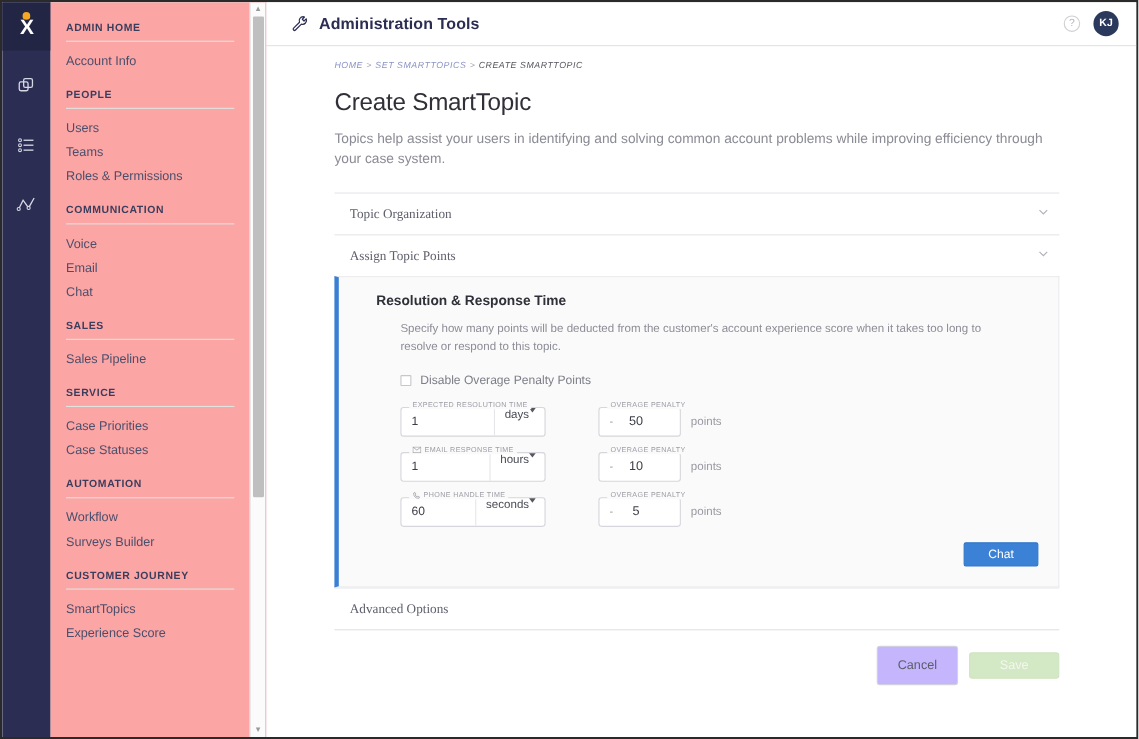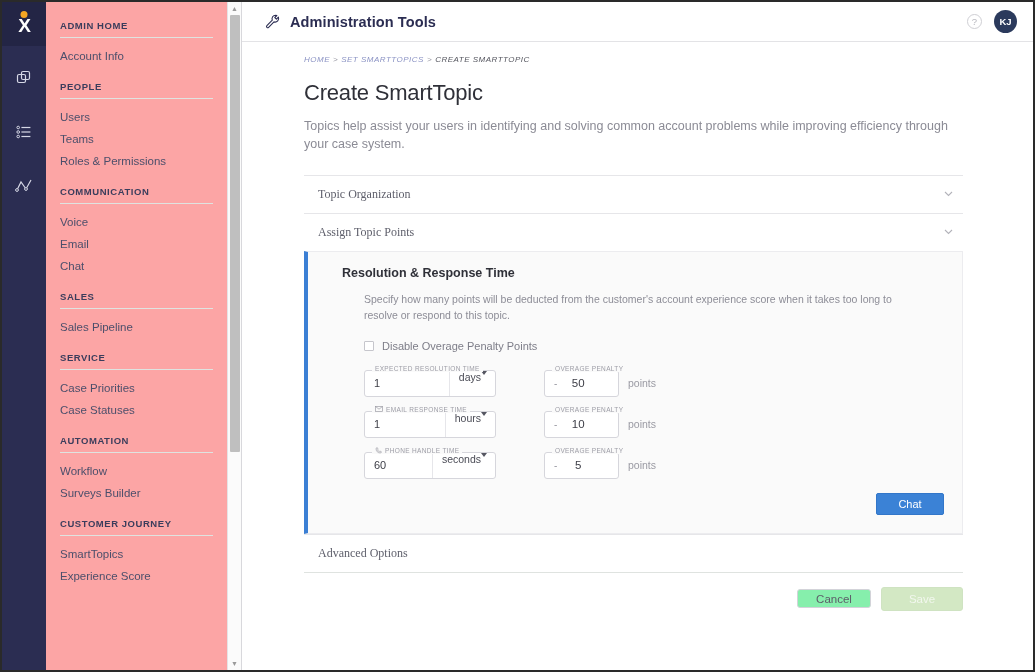--- a/index.html
+++ b/index.html
@@ -247,23 +247,23 @@
     display: flex; align-items: center; justify-content: center;
     cursor: pointer;
   }
 
   .footer-bar {
     margin: 0 70px 0 62px;
     display: flex; justify-content: flex-end; align-items: center;
     gap: 10px; padding-top: 14px;
   }
   .btn-cancel {
-    width: 74px; height: 19px;
+    width: 74px; height: 36px;
     border: 1px solid #d3d3d9; border-radius: 3px;
-    background: #86efac; color: #5c5d68; font-size: 11.5px;
+    background: #c4b5fd; color: #5c5d68; font-size: 11.5px;
     display: flex; align-items: center; justify-content: center;
     cursor: pointer;
   }
   .btn-save {
     width: 82px; height: 24px;
     border: 1px solid #cfe3c2; border-radius: 3px;
     background: #d3e8c4; color: #f2f7ee; font-size: 11.5px;
     display: flex; align-items: center; justify-content: center;
     cursor: pointer;
   }

